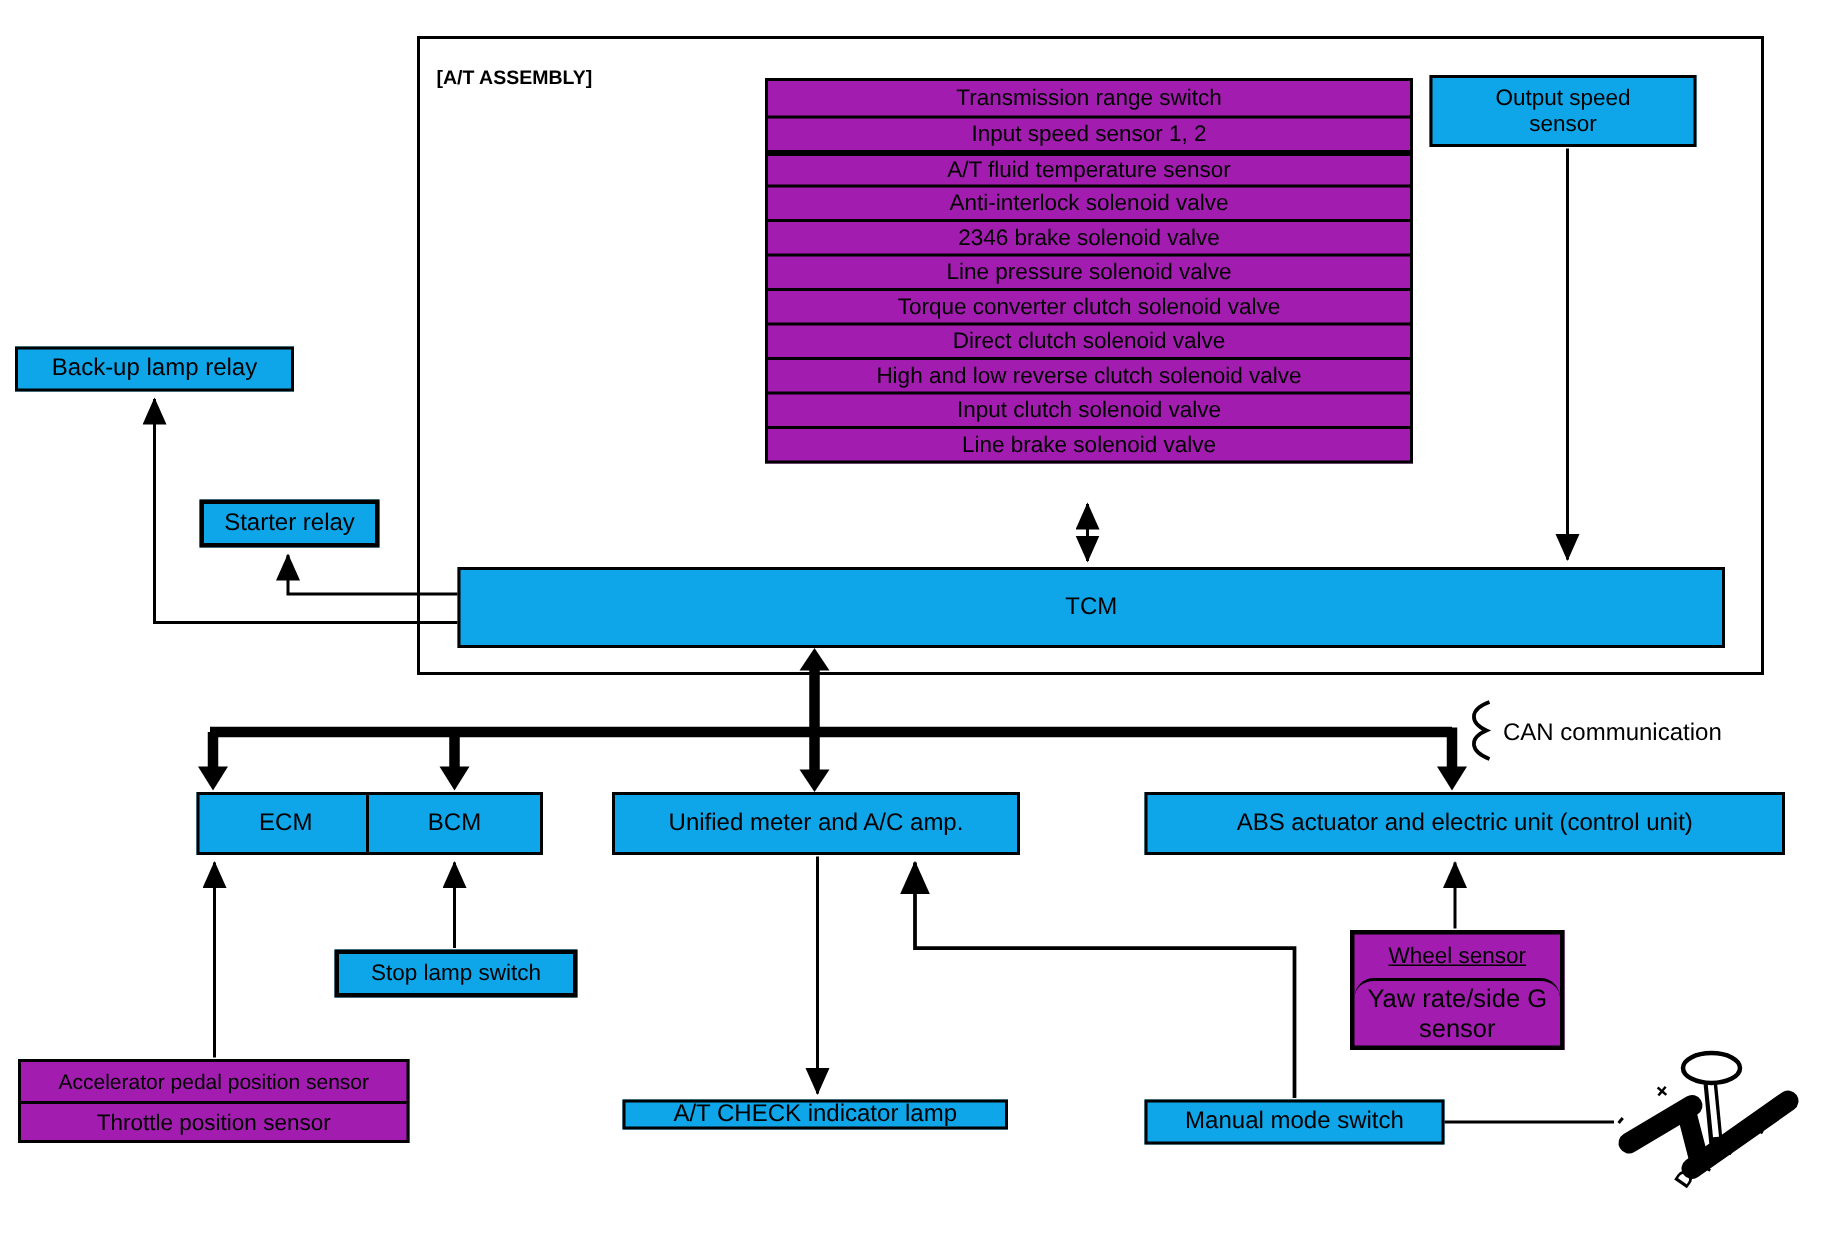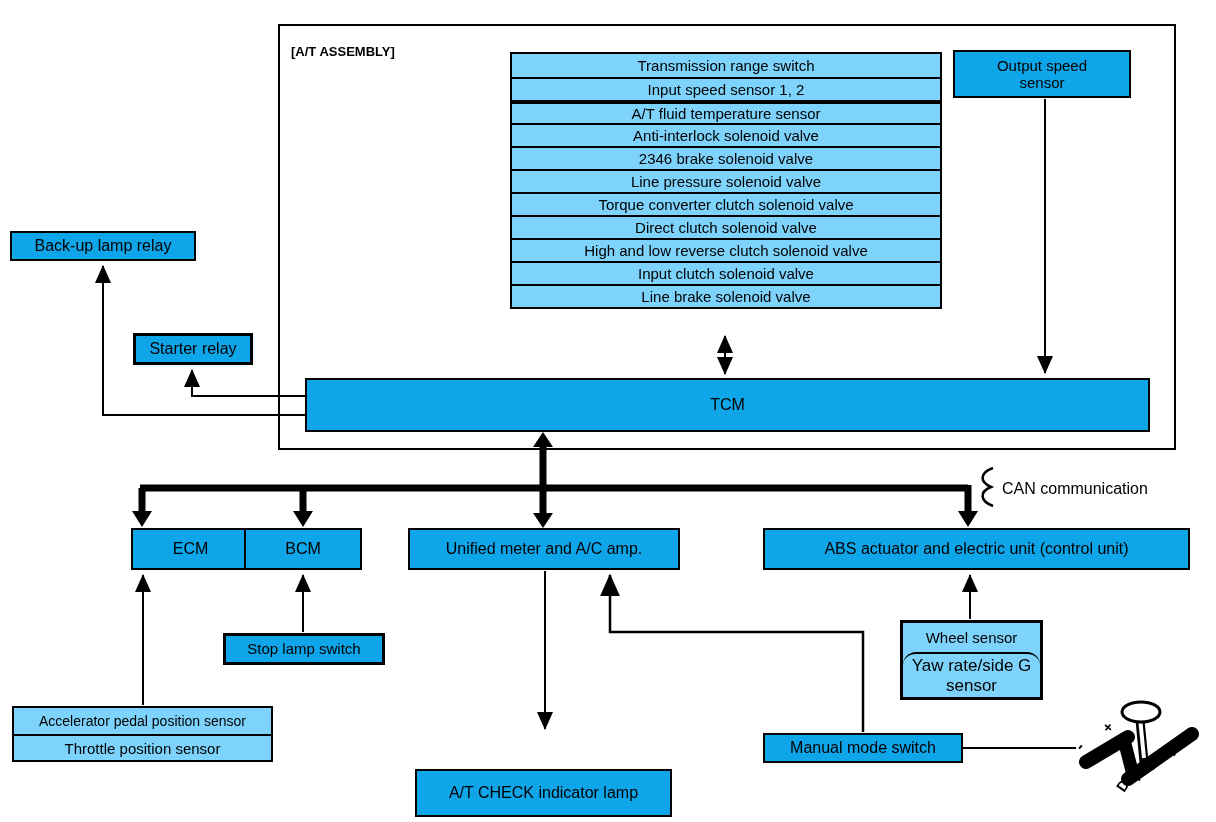--- a/index.html
+++ b/index.html
@@ -13,21 +13,21 @@
     font-size:16px;line-height:1.15;
   }
   .thickborder{border-width:3px;}
   .assembly{
     position:absolute;border:2px solid #000;box-sizing:border-box;background:transparent;
   }
   .assembly-label{
     position:absolute;font-weight:bold;font-size:13px;white-space:nowrap;
   }
   .at-table{
-    position:absolute;border:2px solid #000;box-sizing:border-box;background:#7dd3fc;
+    position:absolute;border:2px solid #000;box-sizing:border-box;background:#a21caf;
   }
   .at-row{
     height:23px;display:flex;align-items:center;justify-content:center;
     font-size:15px;border-top:2px solid #000;box-sizing:border-box;
   }
   .at-row:first-child{border-top:none;}
   .at-row.thick-top{border-top:4px solid #000;}
   .stack-row{
     display:flex;align-items:center;justify-content:center;text-align:center;
     box-sizing:border-box;font-size:15px;
@@ -75,26 +75,26 @@
   <div class="box" style="left:408px;top:528px;width:272px;height:42px;">Unified meter and A/C amp.</div>
   <div class="box" style="left:763px;top:528px;width:427px;height:42px;">ABS actuator and electric unit (control unit)</div>
 
   <div class="box thickborder" style="left:223px;top:633px;width:162px;height:32px;font-size:15px;">Stop lamp switch</div>
 
   <div class="at-table" style="left:12px;top:706px;width:261px;">
     <div class="stack-row" style="height:26px;font-size:14px;">Accelerator pedal position sensor</div>
     <div class="stack-row" style="height:26px;font-size:15px;">Throttle position sensor</div>
   </div>
 
-  <div class="box" style="left:415px;top:769px;width:257px;height:48px;">A/T CHECK indicator lamp</div>
+  <div class="box" style="left:415px;top:733px;width:257px;height:20px;">A/T CHECK indicator lamp</div>
 
   <div class="box" style="left:763px;top:733px;width:200px;height:30px;">Manual mode switch</div>
 
   <div class="at-table thickborder" style="left:900px;top:620px;width:143px;border-width:3px;">
-    <div class="stack-row" style="height:29px;font-size:15px;">Wheel sensor</div>
+    <div class="stack-row" style="height:29px;font-size:15px;text-decoration:underline;">Wheel sensor</div>
     <div class="stack-row" style="height:45px;font-size:17px;padding:0 8px;border-radius:13px;">Yaw rate/side G sensor</div>
   </div>
 
   <svg class="wires" width="1216" height="822" viewBox="0 0 1216 822">
     <defs>
       <marker id="ah" markerWidth="11" markerHeight="9" refX="8.5" refY="4" orient="auto-start-reverse">
         <path d="M0,0 L9,4 L0,8 Z" fill="#000"></path>
       </marker>
     </defs>
 

